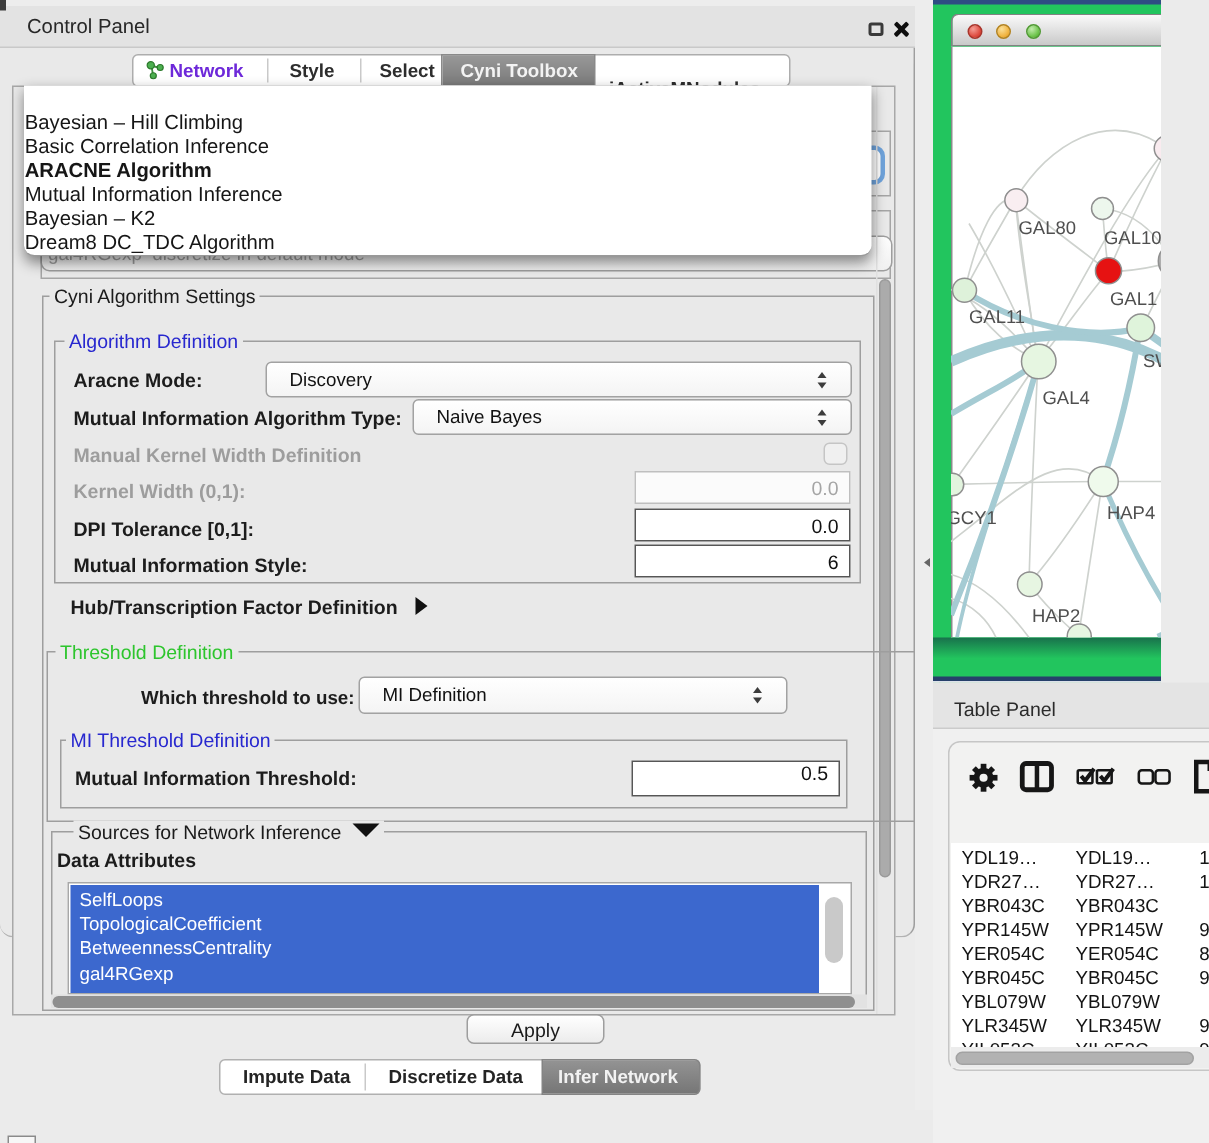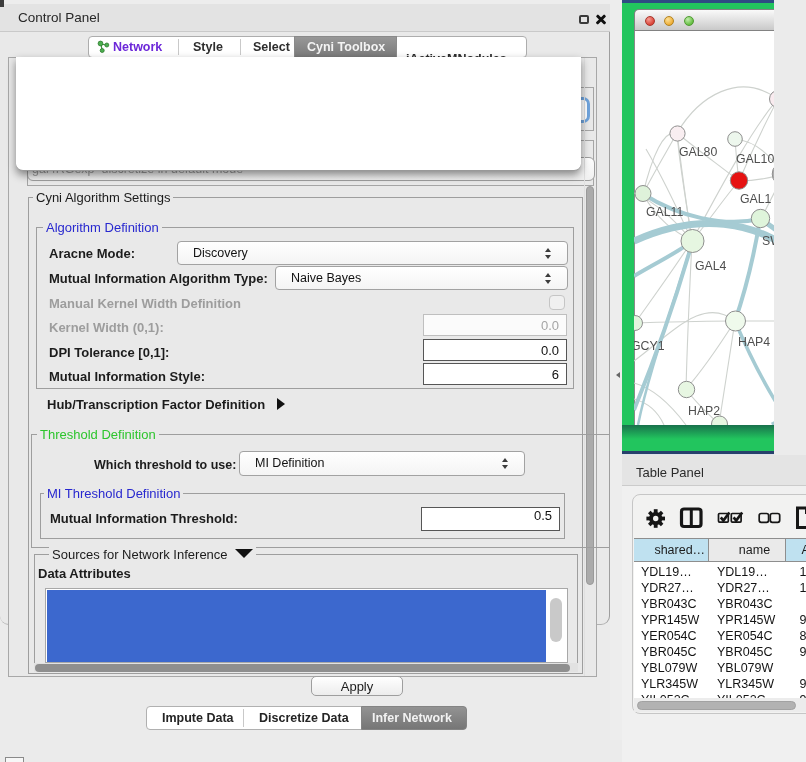--- a/index.html
+++ b/index.html
@@ -100,36 +100,38 @@
 </div>
 <div class="lbl" style="left:50px;top:511px;">Mutual Information Threshold:</div>
 <div class="field" style="left:421px;top:507px;width:139px;height:24px;padding-top:0;">0.5</div>
 
 <div class="gbox" style="left:34px;top:554px;width:544px;height:117px;">
   <span class="gcap" style="left:14px;color:#1b1b1b;">Sources for Network Inference <span style="display:inline-block;width:0;height:0;border-left:9.5px solid transparent;border-right:9.5px solid transparent;border-top:9px solid #111;vertical-align:1px;margin-left:4px;"></span></span>
 </div>
 <div class="lbl" style="left:38px;top:566px;">Data Attributes</div>
 <div class="abs" style="left:45px;top:588px;width:523px;height:75px;background:#fff;border:1px solid #a8a8a8;overflow:hidden;">
   <div style="position:absolute;left:1px;top:1px;width:499px;height:73px;background:#3c68ce;"></div>
+  <div style="position:absolute;left:7px;top:3px;font-size:12.5px;color:#fff;line-height:16.2px;">SelfLoops<br>TopologicalCoefficient<br>BetweennessCentrality<br>gal4RGexp</div>
   <div style="position:absolute;left:504px;top:9px;width:12px;height:44px;background:#c9c9c9;border-radius:6px;"></div>
 </div>
 <div class="abs" style="left:34px;top:663px;width:544px;height:9px;background:#e2e2e2;"></div>
 <div class="abs" style="left:35px;top:663.5px;width:535px;height:8px;background:#8f8f8f;border-radius:4px;"></div>
 
 <div class="abs" style="left:311px;top:676px;width:92px;height:20px;background:linear-gradient(#ffffff,#ececec);border:1px solid #9e9e9e;border-radius:5px;text-align:center;font-size:13px;color:#1b1b1b;padding-top:2px;">Apply</div>
 <div class="abs" style="left:146px;top:706px;width:321px;height:24px;background:#fff;border:1px solid #b0b0b0;border-radius:4px;"></div>
 <div class="abs" style="left:361px;top:706px;width:106px;height:24px;background:linear-gradient(#939393,#767676);border:1px solid #848484;border-radius:0 4px 4px 0;"></div>
 <div class="abs" style="left:162px;top:711px;font-size:12.5px;font-weight:bold;color:#242424;">Impute Data</div>
 <div class="abs" style="left:243px;top:709px;width:1px;height:18px;background:#c9c9c9;"></div>
 <div class="abs" style="left:259px;top:711px;font-size:12.5px;font-weight:bold;color:#242424;">Discretize Data</div>
 <div class="abs" style="left:372px;top:711px;font-size:12.5px;font-weight:bold;color:#f2f2f2;">Infer Network</div>
 
 <div class="abs" style="left:5px;top:757px;width:19px;height:10px;background:#f7f7f7;border:1.7px solid #8a8a8a;"></div>
 
 <div class="abs" style="left:16px;top:57px;width:565px;height:114px;background:#fff;border-radius:0 0 7px 7px;box-shadow:0 4px 9px rgba(0,0,0,0.45);border-bottom:1px solid #999;z-index:30;">
+  <div style="position:absolute;left:0.5px;top:16.5px;font-size:13.5px;color:#161616;line-height:16px;white-space:nowrap;">Bayesian – Hill Climbing<br>Basic Correlation Inference<br><b>ARACNE Algorithm</b><br>Mutual Information Inference<br>Bayesian – K2<br>Dream8 DC_TDC Algorithm</div>
 </div>
 
 <div class="abs" style="left:610px;top:0;width:12px;height:740px;background:#EDEDED;"></div>
 <div class="abs" style="left:616px;top:372px;width:0;height:0;border-top:3.5px solid transparent;border-bottom:3.5px solid transparent;border-right:4.5px solid #666;"></div>
 
 <div class="abs" style="left:622px;top:0;width:152px;height:455px;background:#22c55e;overflow:hidden;">
   <div style="position:absolute;left:0;top:0;width:184px;height:3px;background:#2e4c83;"></div>
   <div style="position:absolute;left:0;top:425px;width:184px;height:14px;background:linear-gradient(rgba(15,30,58,0.5),rgba(15,30,58,0));"></div>
   <div style="position:absolute;left:0;top:450.5px;width:184px;height:3px;background:#27406b;"></div>
   <div style="position:absolute;left:0;top:453.5px;width:184px;height:1.5px;background:#dde2ea;"></div>
@@ -247,25 +249,20 @@
       <rect x="91.3" y="10.5" width="9.8" height="8.6" rx="1" stroke-width="1.7"></rect>
       <path d="M80.8,14.3 l2.6,3.2 l6,-8" stroke-width="2.7"></path>
       <path d="M93.6,14.3 l2.6,3.2 l6,-8" stroke-width="2.7"></path>
       <rect x="119.2" y="10.5" width="9.4" height="8.8" rx="2" stroke-width="1.7"></rect>
       <rect x="130.3" y="10.5" width="9.4" height="8.8" rx="2" stroke-width="1.7"></rect>
       <path d="M157.5,5 h8.5 l5,5 v14.5 h-13.5 z" stroke-width="3"></path>
       <path d="M166,5 v5 h5" stroke-width="2"></path>
     </g>
   </svg>
 
-  <div style="position:absolute;left:11.5px;top:83px;width:172.5px;height:24px;border-top:1px solid #8e8e8e;border-bottom:1px solid #8e8e8e;background:#eaeaea;overflow:hidden;">
-    <div style="position:absolute;left:0;top:0;width:75.5px;height:24px;background:#bfe1f0;border-right:1px solid #8e8e8e;text-align:center;font-size:12.5px;color:#1c1c1c;padding-top:4px;padding-left:18px;">shared…</div>
-    <div style="position:absolute;left:75.5px;top:0;width:77px;height:24px;border-right:1px solid #8e8e8e;text-align:center;font-size:12.5px;color:#1c1c1c;padding-top:4px;padding-left:15px;">name</div>
-    <div style="position:absolute;left:152.5px;top:0;width:31px;height:24px;background:#bfe1f0;font-size:12.5px;color:#1c1c1c;padding-top:4px;padding-left:15.5px;">A</div>
-  </div>
 
   <div style="position:absolute;left:11.5px;top:107px;width:172.5px;height:136px;background:#fff;overflow:hidden;font-size:12.5px;color:#141414;">
     <div style="position:absolute;left:7.5px;top:2px;line-height:16px;">YDL19…<br>YDR27…<br>YBR043C<br>YPR145W<br>YER054C<br>YBR045C<br>YBL079W<br>YLR345W<br>YIL052C</div>
     <div style="position:absolute;left:83.5px;top:2px;line-height:16px;">YDL19…<br>YDR27…<br>YBR043C<br>YPR145W<br>YER054C<br>YBR045C<br>YBL079W<br>YLR345W<br>YIL052C</div>
     <div style="position:absolute;left:166px;top:2px;line-height:16px;">13<br>12<br>&nbsp;<br>9.<br>8.<br>9.<br>&nbsp;<br>9.<br>9.</div>
   </div>
 
   <div style="position:absolute;left:11.5px;top:243px;width:172.5px;height:14px;background:#ececec;"></div>
   <div style="position:absolute;left:15px;top:245.5px;width:159px;height:9.5px;background:#b2b2b2;border:1px solid #a2a2a2;border-radius:5px;"></div>
 </div>

